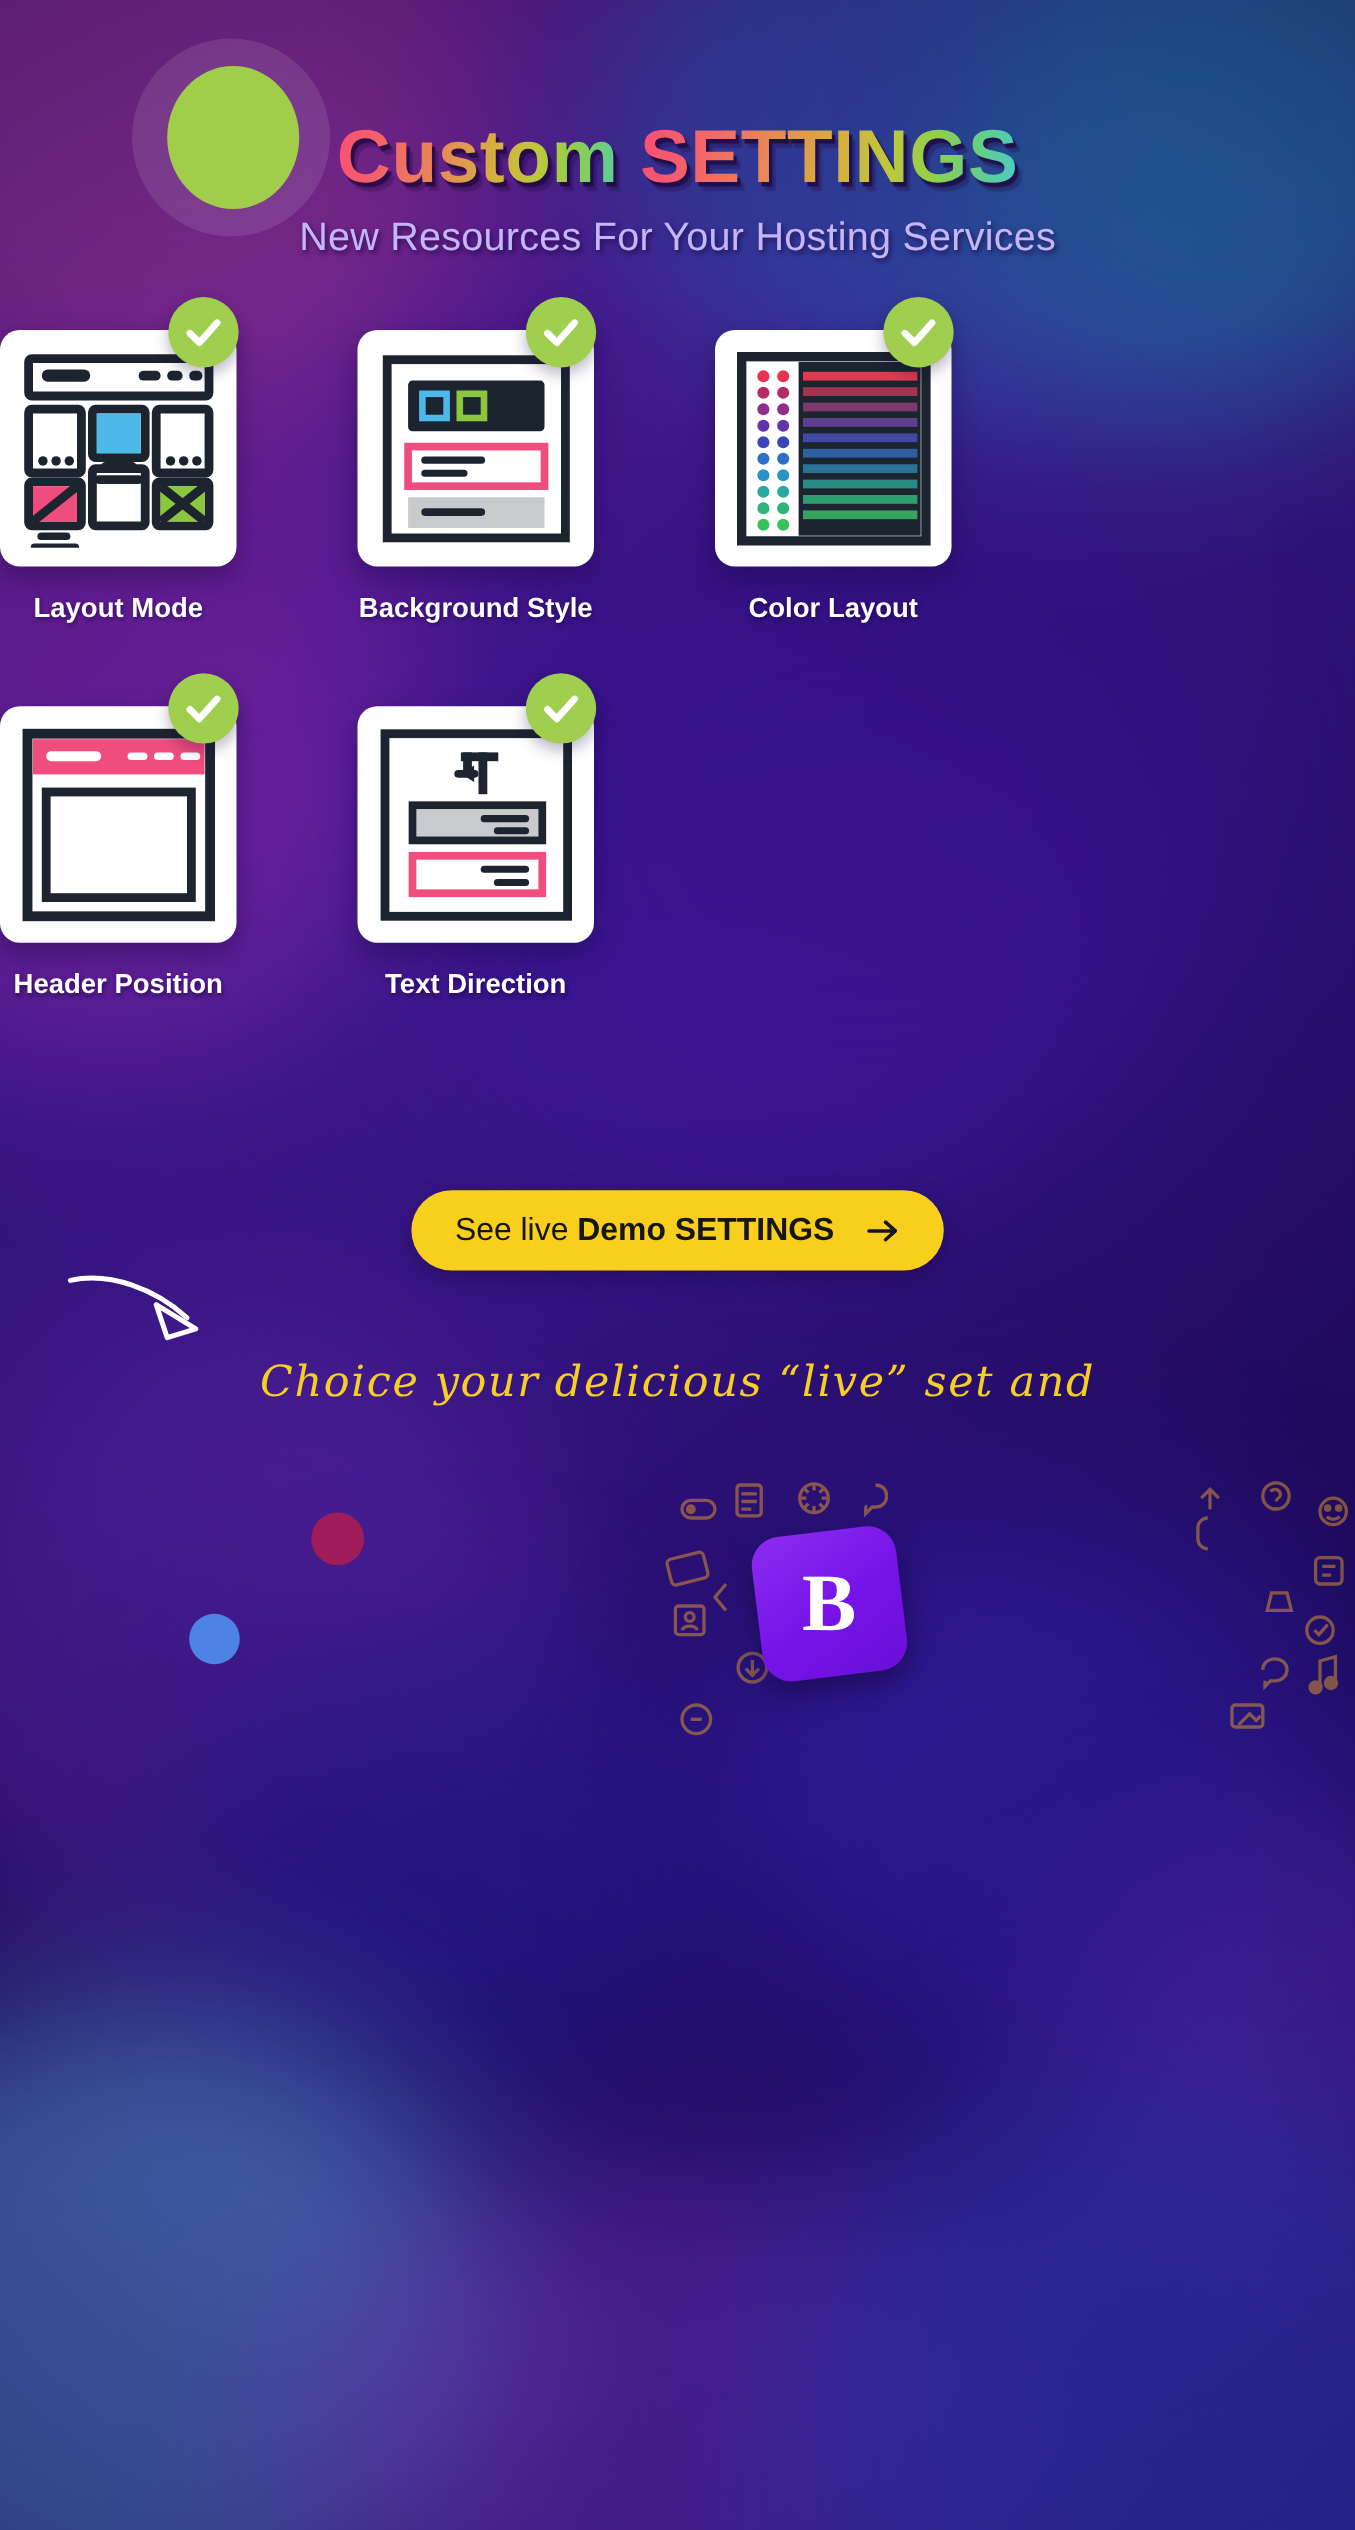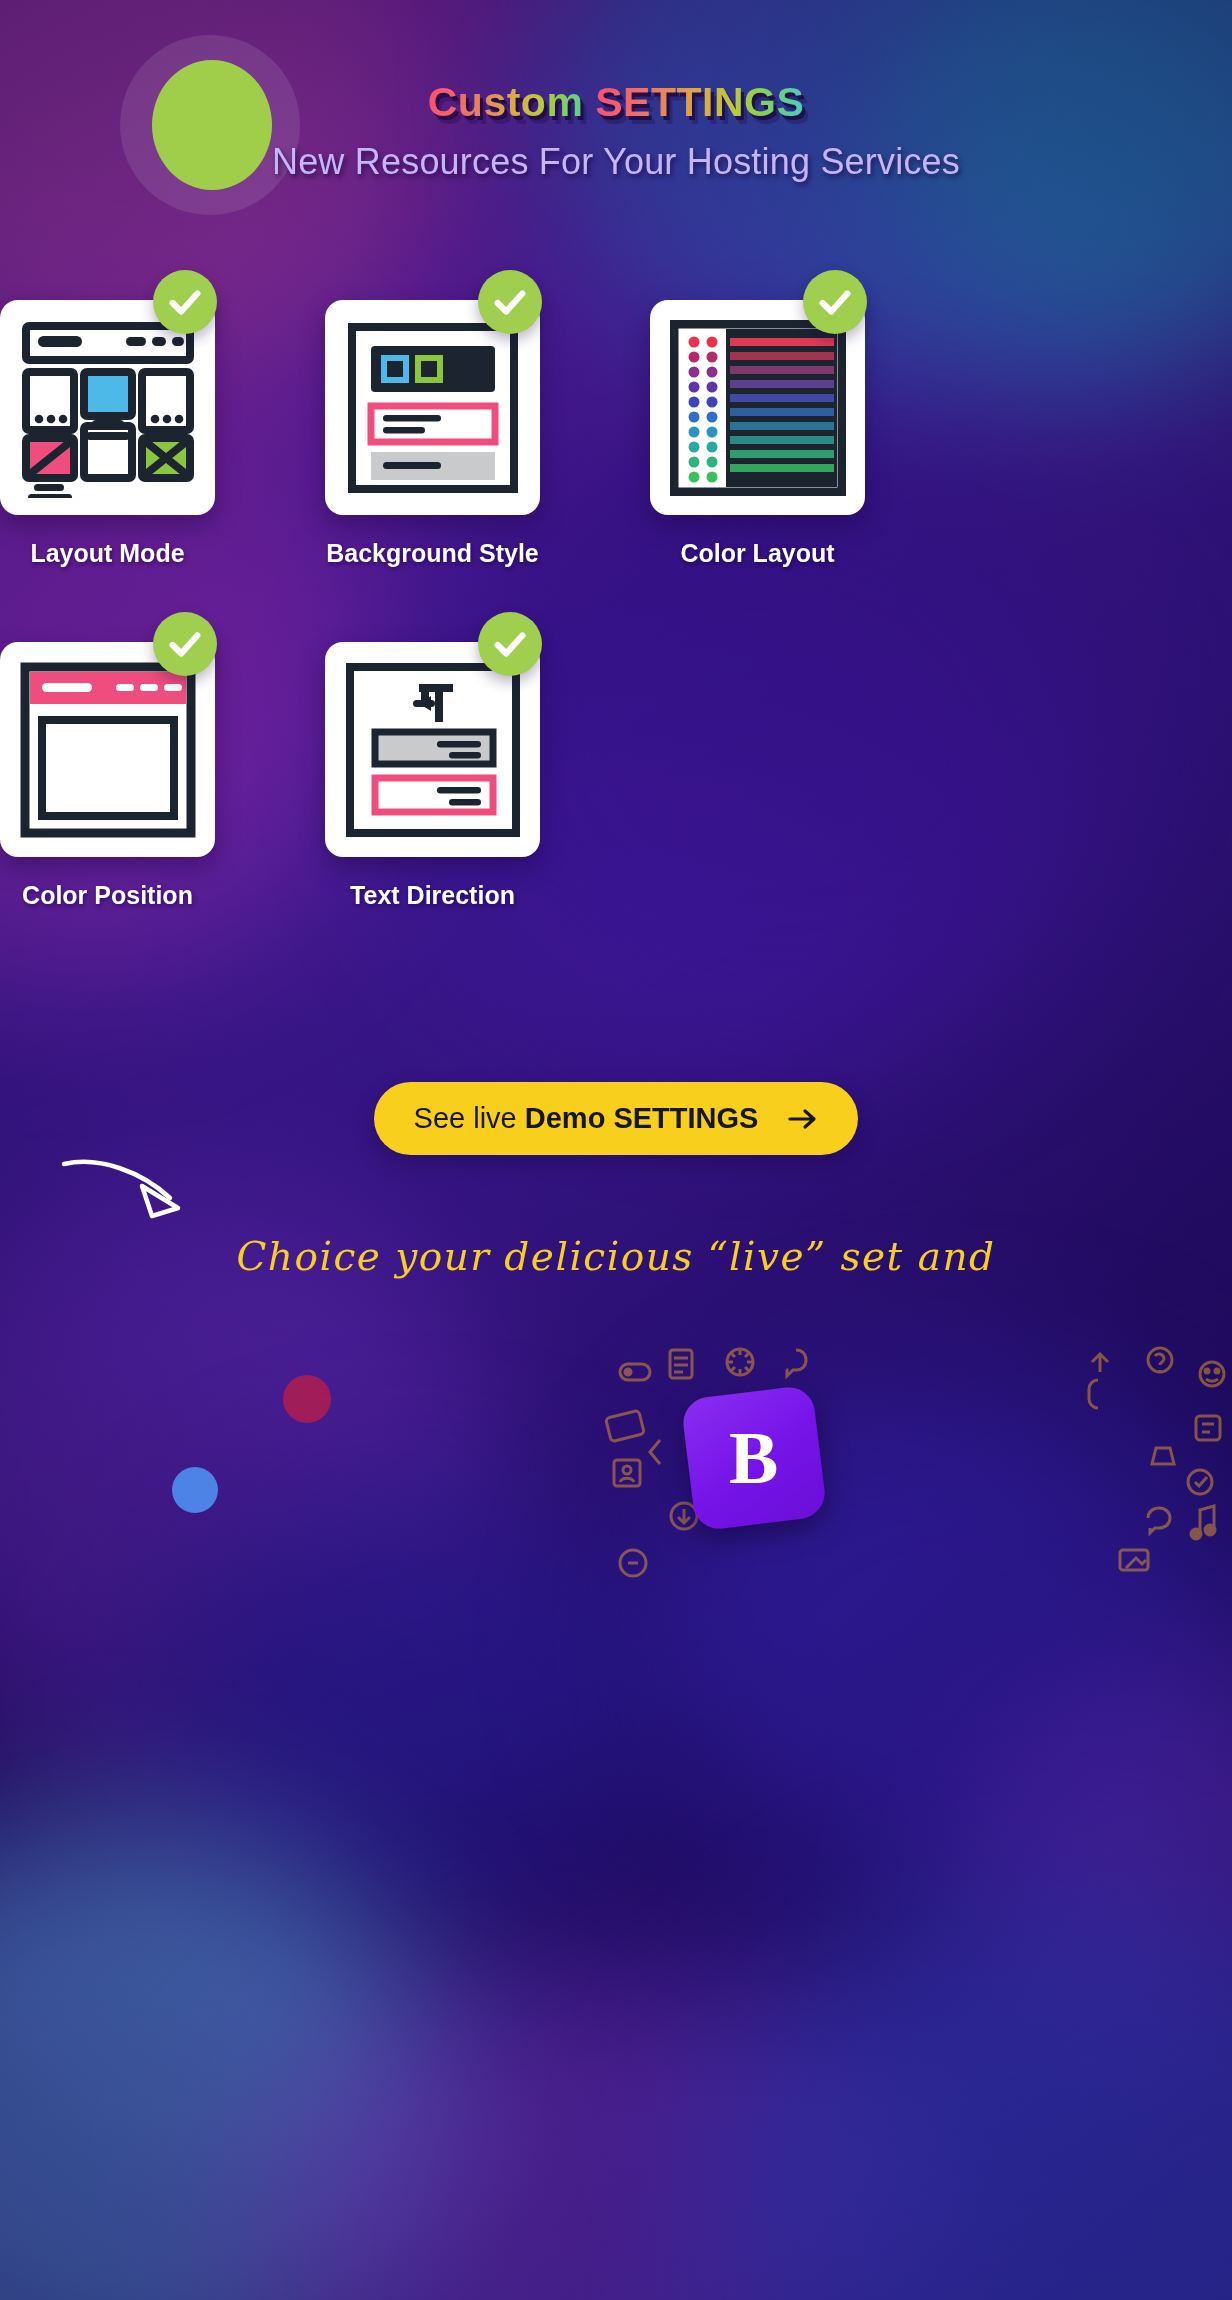--- a/index.html
+++ b/index.html
@@ -31,22 +31,22 @@
 
   .deco-circle{position:absolute;border-radius:50%;}
   .dc-ring{left:120px;top:35px;width:180px;height:180px;background:rgba(255,255,255,.10);}
   .dc-green{left:152px;top:60px;width:120px;height:130px;background:#a1ce4a;}
   .dc-red{left:283px;top:1375px;width:48px;height:48px;background:rgba(190,30,70,.75);}
   .dc-blue{left:172px;top:1467px;width:46px;height:46px;background:rgba(80,150,245,.85);}
 
   
   .header{position:absolute;left:0;right:0;top:0;text-align:center;}
   .title{
-    margin:0;padding-top:82px;
-    font-size:41px;font-weight:bold;letter-spacing:.5px;line-height:1;
+    margin:0;padding-top:108px;
+    font-size:68px;font-weight:bold;letter-spacing:.5px;line-height:1;
     display:block;
   }
   .title span{
     background:linear-gradient(95deg,#fb4f72 0%,#f4616b 14%,#ec7b5e 28%,#e09a4d 42%,#d3b23f 54%,#bcc93c 66%,#8ecf4e 78%,#5fcf8e 90%,#4fc9c9 100%);
     -webkit-background-clip:text;background-clip:text;color:transparent;
     -webkit-text-fill-color:transparent;
     filter:drop-shadow(3px 4px 0px rgba(30,5,60,.55));
   }
   .title .bold{font-weight:bold;}
   .subtitle{
@@ -270,21 +270,21 @@
           <rect x="10" y="10" width="156" height="32" fill="#ef4d7d"></rect>
           <g fill="#fff">
             <rect x="22" y="21" width="50" height="9" rx="4.5"></rect>
             <rect x="96" y="22" width="18" height="7" rx="3.5"></rect>
             <rect x="120" y="22" width="18" height="7" rx="3.5"></rect>
             <rect x="144" y="22" width="18" height="7" rx="3.5"></rect>
           </g>
           <rect x="22" y="58" width="132" height="96" fill="#fff" stroke="#1c2430" stroke-width="8"></rect>
         </svg>
       </div>
-      <div class="card-label">Color Position</div>
+      <div class="card-label">Header Position</div>
     </div>
 
 
     <div class="card">
       <div class="iconbox">
         <div class="badge">
           <svg viewBox="0 0 40 40">
             <path d="M7 21 L16 30 L33 11" fill="none" stroke="#fff" stroke-width="6.5" stroke-linecap="round" stroke-linejoin="round"></path>
           </svg>
         </div>

